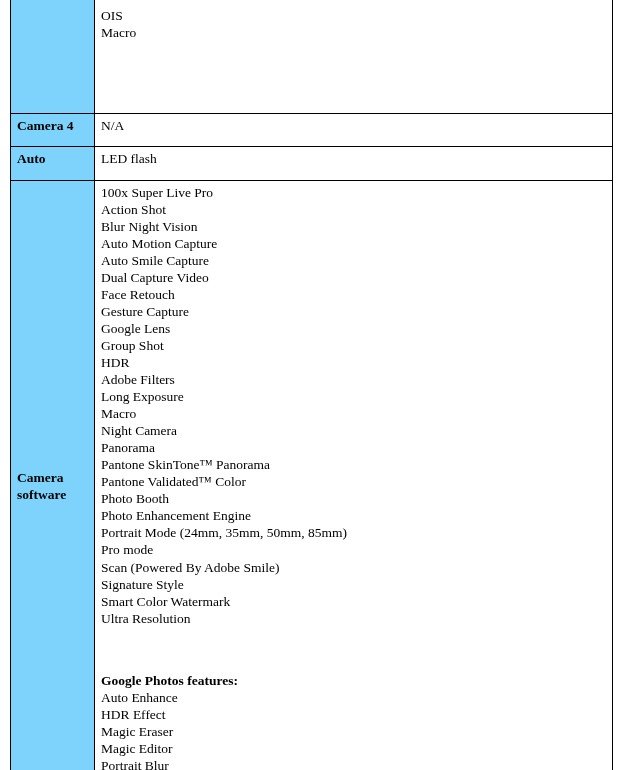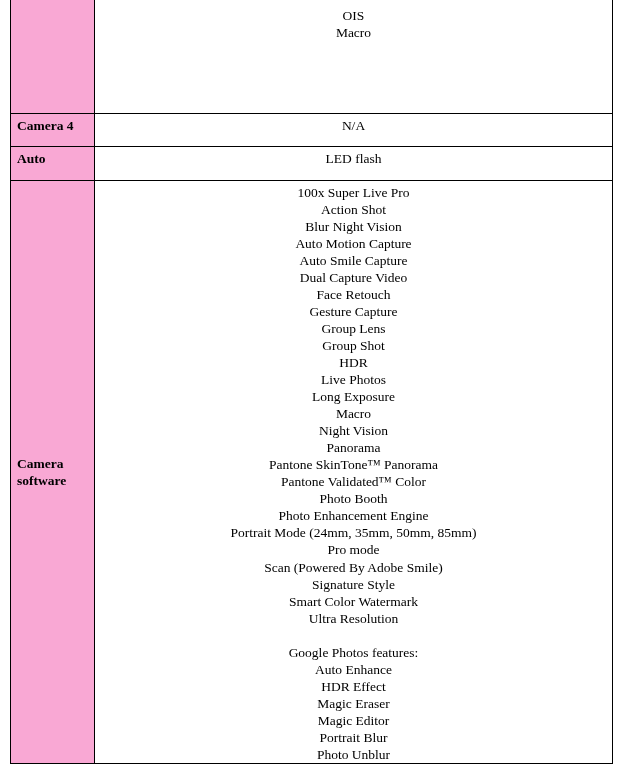--- a/index.html
+++ b/index.html
@@ -29,41 +29,41 @@
   .spec-table th, .spec-table td {
     border: 1.5px solid #000000;
     font-size: 13.5px;
     line-height: 17.05px;
     overflow: hidden;
   }
   
   tr.row-0 th, tr.row-0 td { border-top: none; }
 
   .spec-table th {
-    background: #f9a8d4;
+    background: #7dd3fc;
     font-weight: bold;
     text-align: left;
     vertical-align: top;
     padding: 3px 4px 0 6px;
   }
   .spec-table td {
     background: #ffffff;
     vertical-align: top;
     padding: 3px 6px 0 6px;
   }
   tr.row-0 { height: 113px; }
   tr.row-1 { height: 33px; }
   tr.row-2 { height: 34px; }
   tr.row-3 { height: 582px; }
   tr.row-0 td { padding-top: 7px; }
   
   tr.row-3 th { vertical-align: middle; padding-top: 0; }
 
-  .line { min-height: 17.05px; text-align: center; }
-  .line.bold { font-weight: normal; }
+  .line { min-height: 17.05px; }
+  .line.bold { font-weight: bold; margin-top: 28px; }
 </style>
 </head>
 <body>
 
 <div class="page">
   <table class="spec-table">
     <colgroup>
       <col class="c-label">
       <col class="c-value">
     </colgroup>
@@ -98,27 +98,27 @@
         <td class="value-cell">
             <div class="lines">
               <div class="line">100x Super Live Pro</div>
               <div class="line">Action Shot</div>
               <div class="line">Blur Night Vision</div>
               <div class="line">Auto Motion Capture</div>
               <div class="line">Auto Smile Capture</div>
               <div class="line">Dual Capture Video</div>
               <div class="line">Face Retouch</div>
               <div class="line">Gesture Capture</div>
-              <div class="line">Group Lens</div>
+              <div class="line">Google Lens</div>
               <div class="line">Group Shot</div>
               <div class="line">HDR</div>
-              <div class="line">Live Photos</div>
+              <div class="line">Adobe Filters</div>
               <div class="line">Long Exposure</div>
               <div class="line">Macro</div>
-              <div class="line">Night Vision</div>
+              <div class="line">Night Camera</div>
               <div class="line">Panorama</div>
               <div class="line">Pantone SkinTone™ Panorama</div>
               <div class="line">Pantone Validated™ Color</div>
               <div class="line">Photo Booth</div>
               <div class="line">Photo Enhancement Engine</div>
               <div class="line">Portrait Mode (24mm, 35mm, 50mm, 85mm)</div>
               <div class="line">Pro mode</div>
               <div class="line">Scan (Powered By Adobe Smile)</div>
               <div class="line">Signature Style</div>
               <div class="line">Smart Color Watermark</div>

